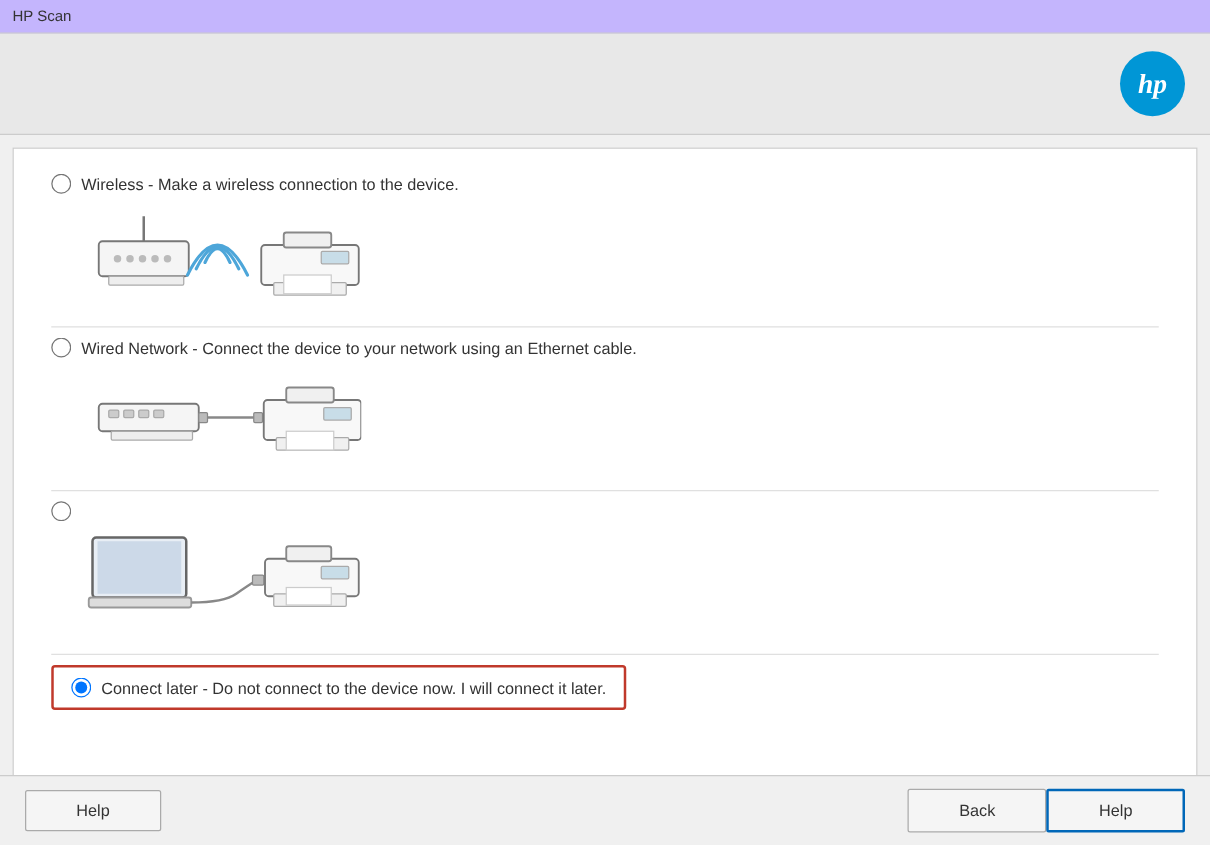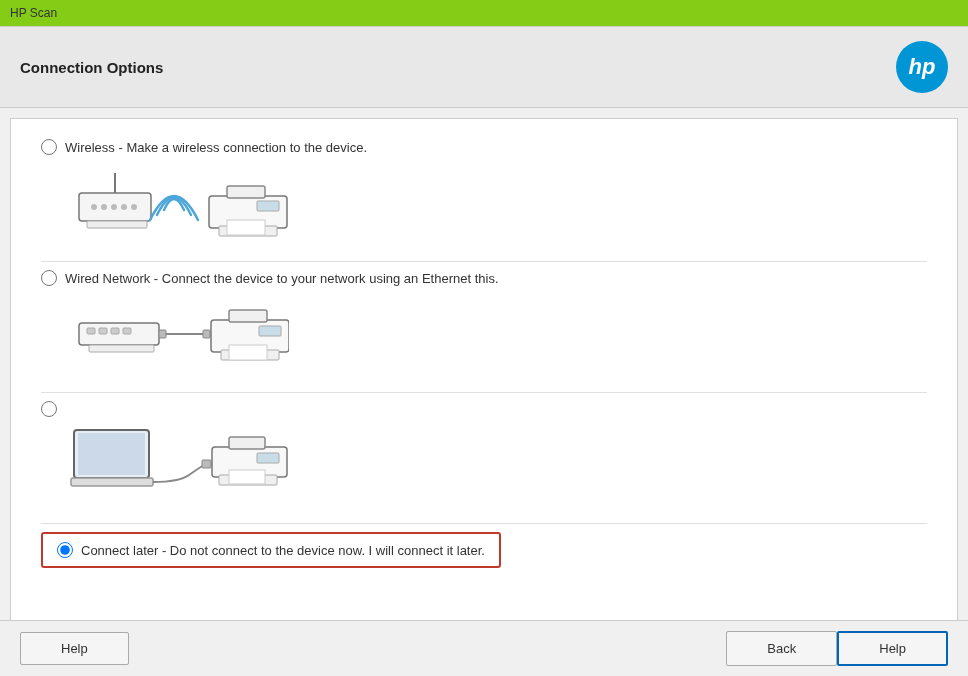--- a/index.html
+++ b/index.html
@@ -5,21 +5,21 @@
     * { box-sizing: border-box; margin: 0; padding: 0; }
     body {
       font-family: 'Segoe UI', Arial, sans-serif;
       font-size: 13px;
       background: #f0f0f0;
       width: 968px;
       height: 676px;
       overflow: hidden;
     }
     .titlebar {
-      background: #84cc16;
+      background: #c4b5fd;
       padding: 6px 10px;
       font-size: 12px;
       color: #333;
       border-bottom: 1px solid #ccc;
     }
     .header {
       background: #e8e8e8;
       padding: 14px 20px;
       display: flex;
       justify-content: space-between;
@@ -41,21 +41,21 @@
       height: 52px;
       background: #0096d6;
       border-radius: 50%;
       display: flex;
       align-items: center;
       justify-content: center;
       color: white;
       font-size: 22px;
       font-style: italic;
       font-weight: bold;
-      font-family: Liberation Sans, sans-serif;
+      font-family: Liberation Serif, serif;
     }
     .content {
       background: white;
       margin: 10px 10px 10px 10px;
       padding: 20px 30px;
       border: 1px solid #ccc;
       height: 520px;
       overflow: hidden;
     }
     .option {
@@ -125,21 +125,20 @@
   </style>
 </head>
 <body>
 
 <div class="titlebar">
   <span>HP Scan</span>
 </div>
 
 <div class="header">
   <div class="header-text">
-    <h2>Connection Options</h2>
   </div>
   <div class="hp-logo">
     <span>hp</span>
   </div>
 </div>
 
 <div class="content">
 
   <div class="option">
     <label class="option-label">
@@ -176,21 +175,21 @@
         <rect x="158" y="52" width="38" height="15" fill="white" stroke="#ccc" stroke-width="1"></rect>
       </svg>
     </div>
   </div>
 
   <div class="section-divider"></div>
 
   <div class="option">
     <label class="option-label">
       <input type="radio" name="connection" style="">
-      <span>Wired Network - Connect the device to your network using an Ethernet this.</span>
+      <span>Wired Network - Connect the device to your network using an Ethernet cable.</span>
     </label>
     <div class="img-area option-image">
       <svg width="220" height="72">
 
         <rect x="10" y="25" width="80" height="22" rx="3" fill="#f5f5f5" stroke="#777" stroke-width="1.5"></rect>
 
         <rect x="20" y="47" width="65" height="7" rx="1" fill="#eee" stroke="#aaa" stroke-width="1"></rect>
 
         <rect x="18" y="30" width="8" height="6" rx="1" fill="#ccc" stroke="#aaa" stroke-width="1"></rect>
         <rect x="30" y="30" width="8" height="6" rx="1" fill="#ccc" stroke="#aaa" stroke-width="1"></rect>

